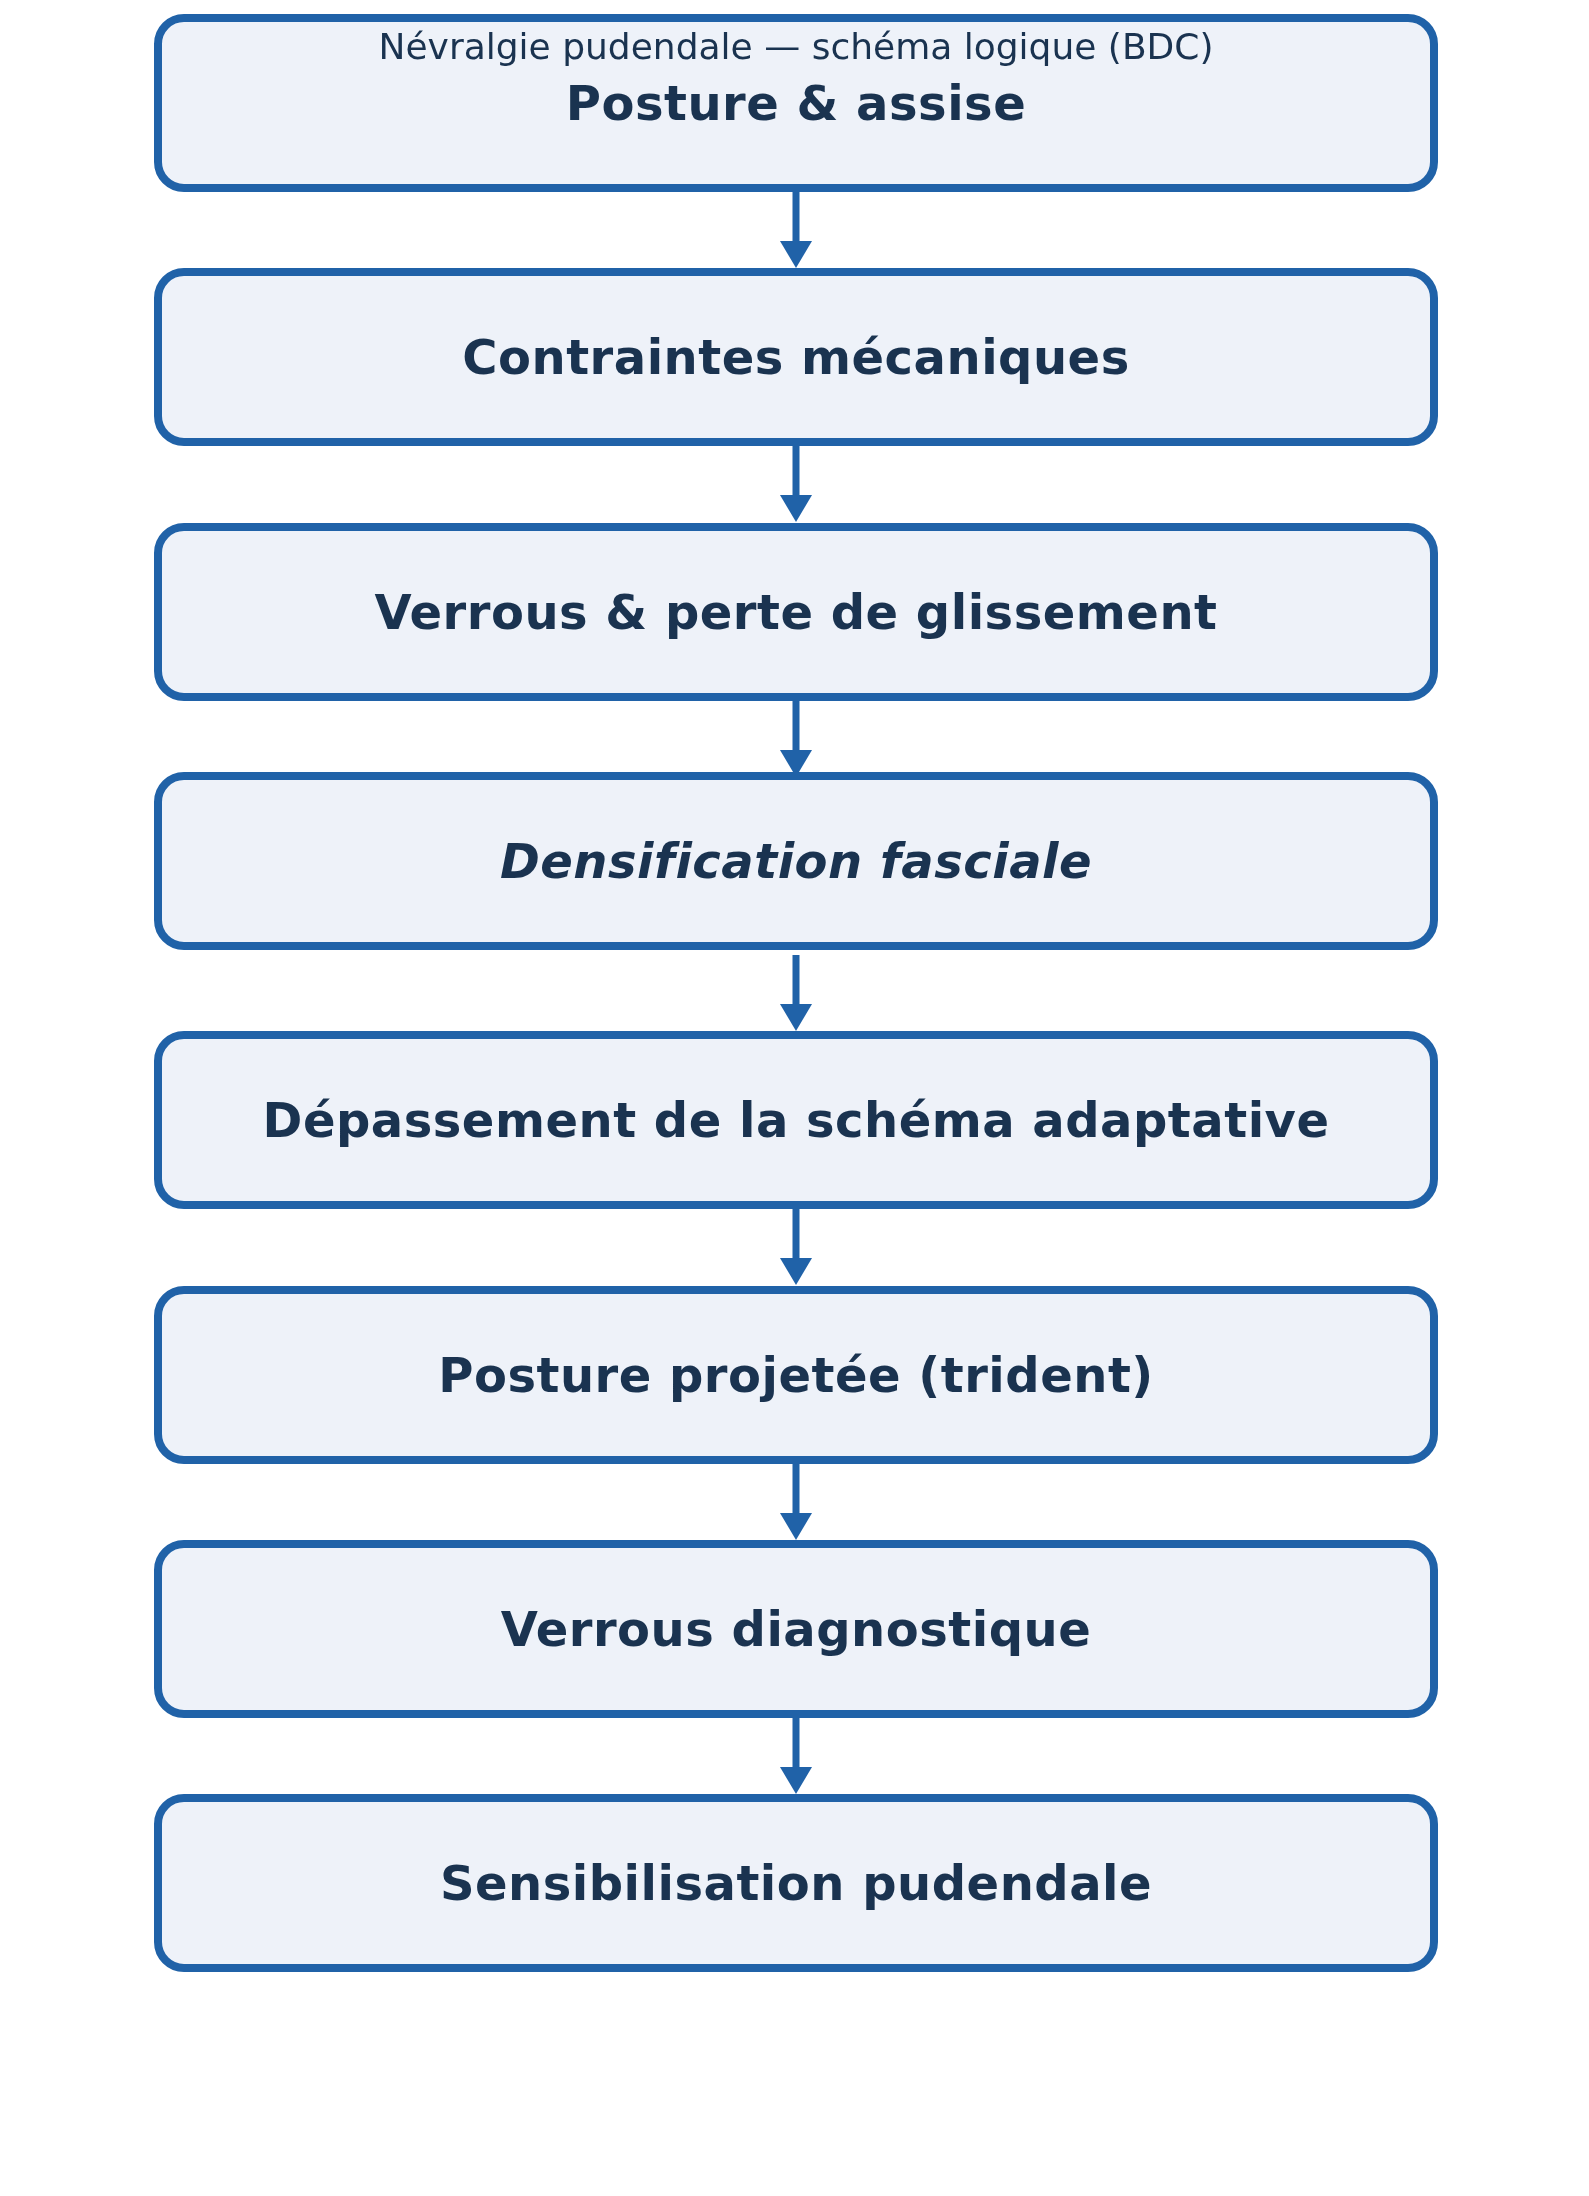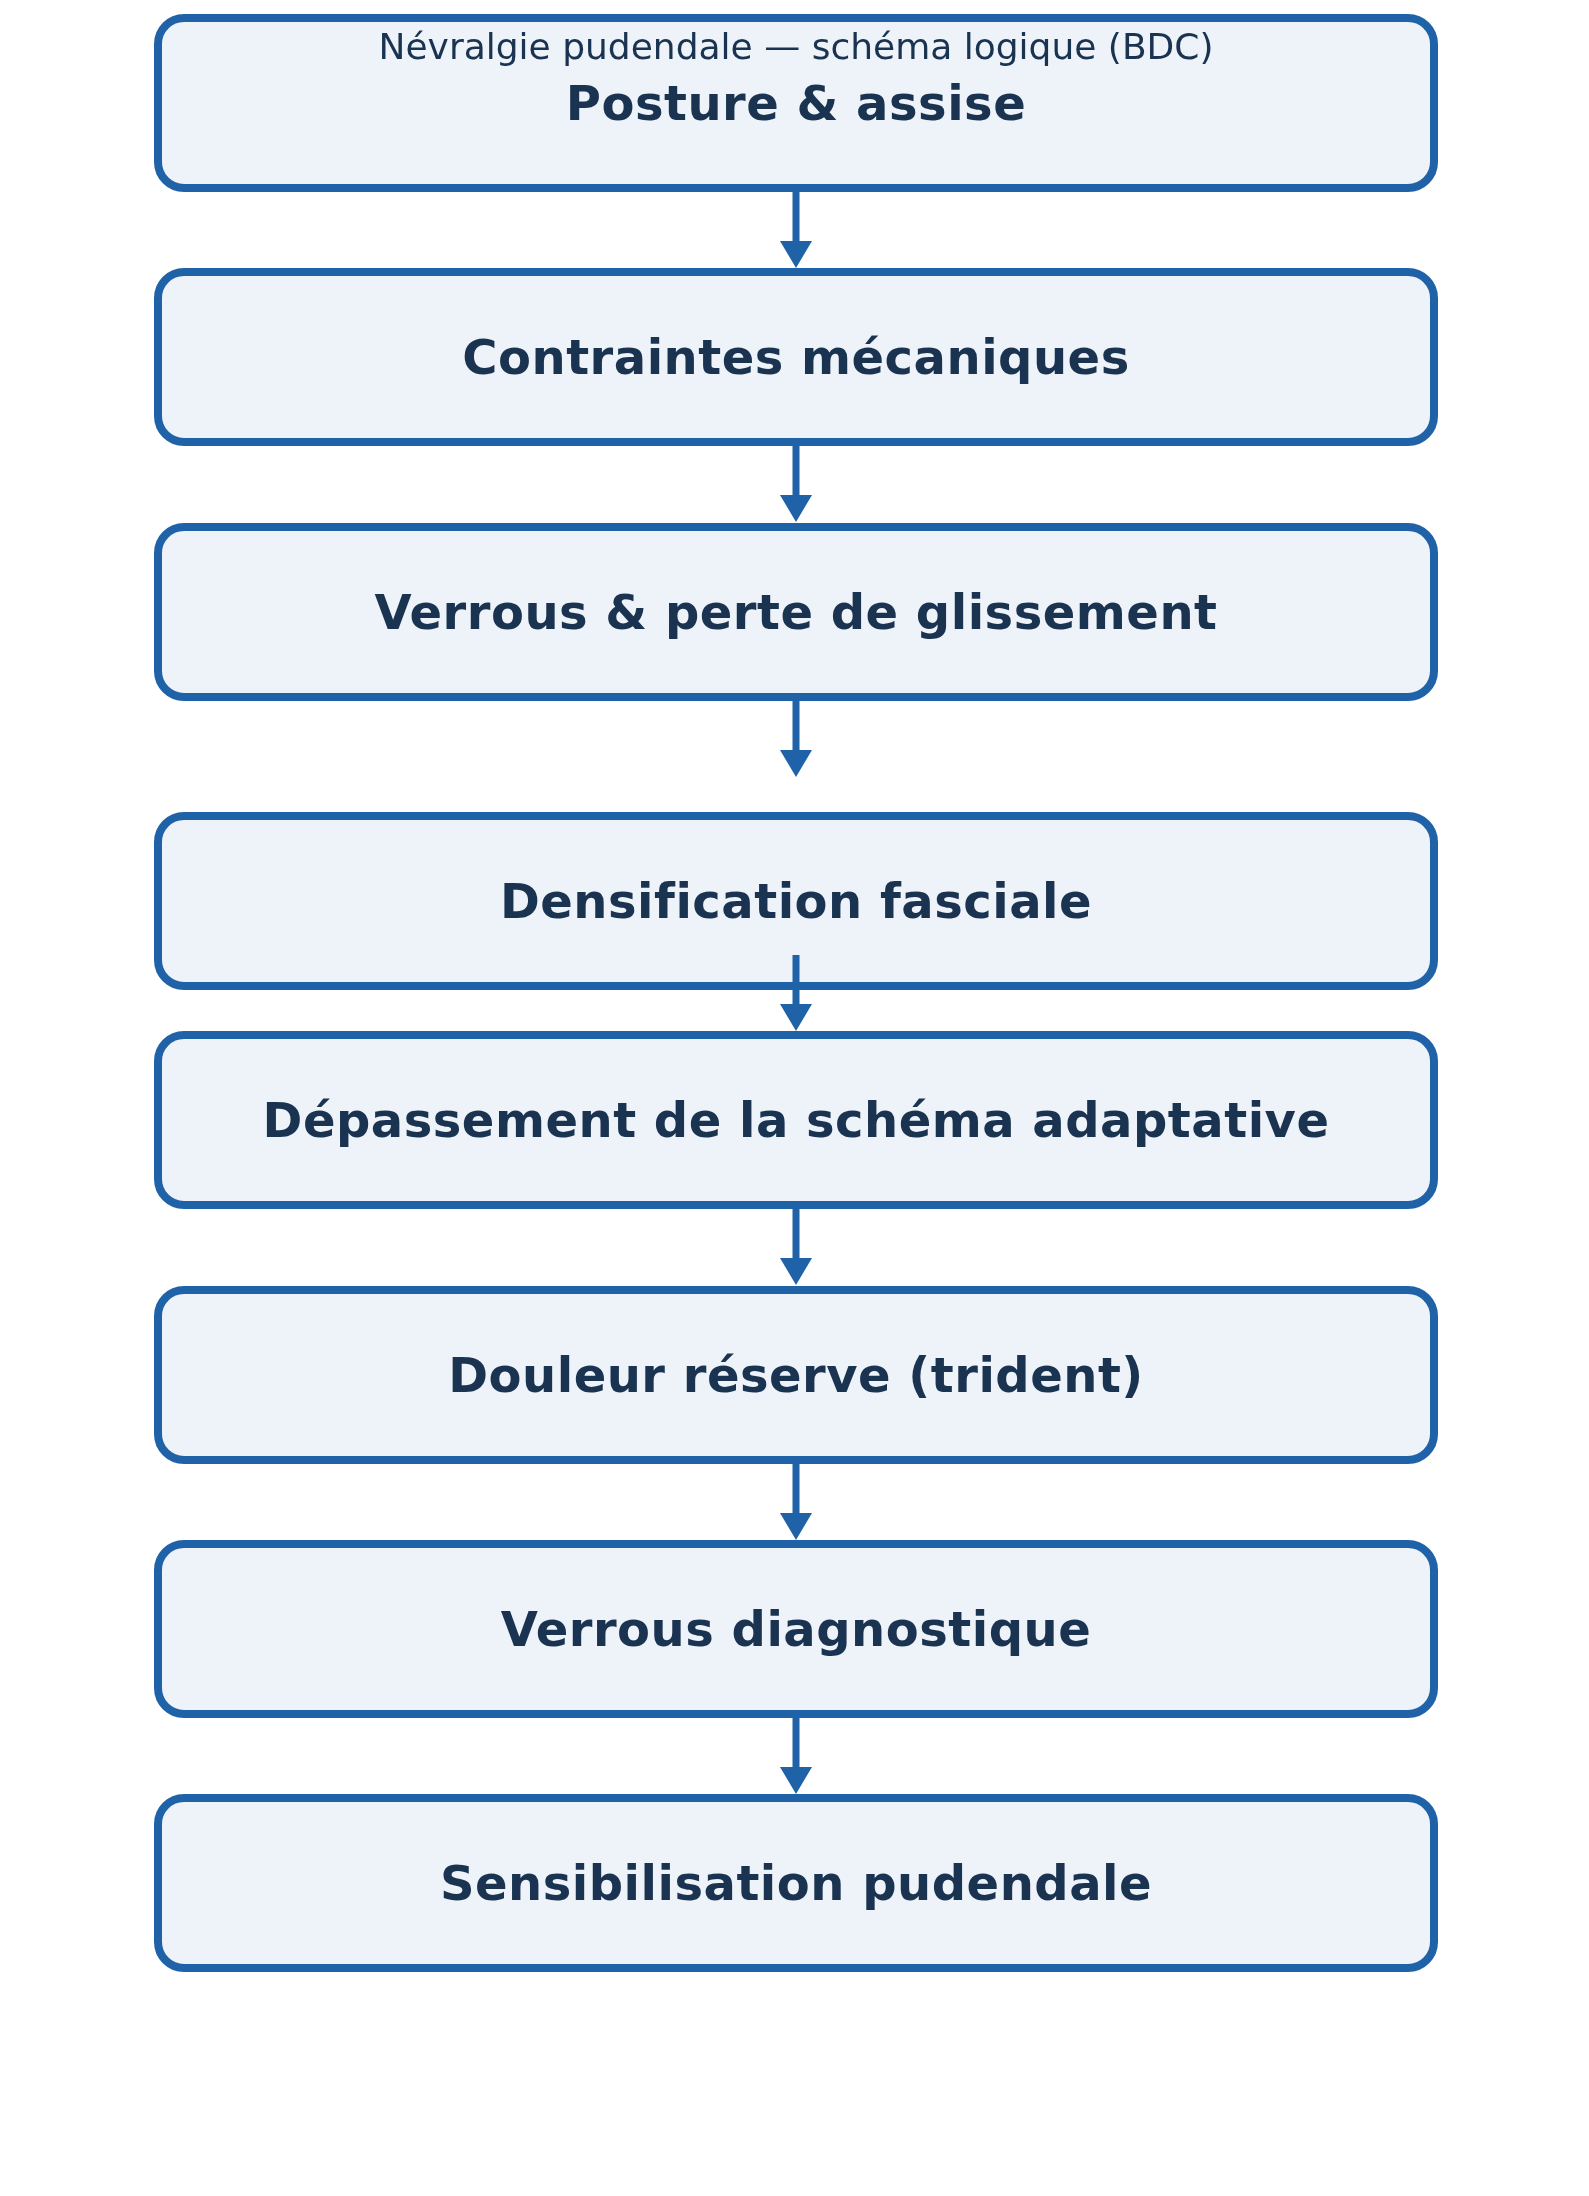--- a/index.html
+++ b/index.html
@@ -51,21 +51,21 @@
     text-align:center;
     font-size:36px;
     font-weight:normal;
     color:var(--label-text);
     line-height:1.15;
   }
   
   .n1{top:14px;}
   .n2{top:268px;}
   .n3{top:523px;}
-  .n4{top:812px;}
+  .n4{top:772px;font-style:italic;}
   .n5{top:1031px;}
   .n6{top:1286px;}
   .n7{top:1540px;}
   .n8{top:1794px;}
   .arrow{
     position:absolute;
     left:778px;
     width:36px;
     height:76px;
   }
@@ -142,21 +142,21 @@
   <div class="node n5">
     <div class="node-label">Dépassement de la schéma adaptative</div>
   </div>
 
   <div class="arrow a5">
     <div class="arrow-line"></div>
     <div class="arrow-head"></div>
   </div>
 
   <div class="node n6">
-    <div class="node-label">Douleur réserve (trident)</div>
+    <div class="node-label">Posture projetée (trident)</div>
   </div>
 
   <div class="arrow a6">
     <div class="arrow-line"></div>
     <div class="arrow-head"></div>
   </div>
 
   <div class="node n7">
     <div class="node-label">Verrous diagnostique</div>
   </div>

